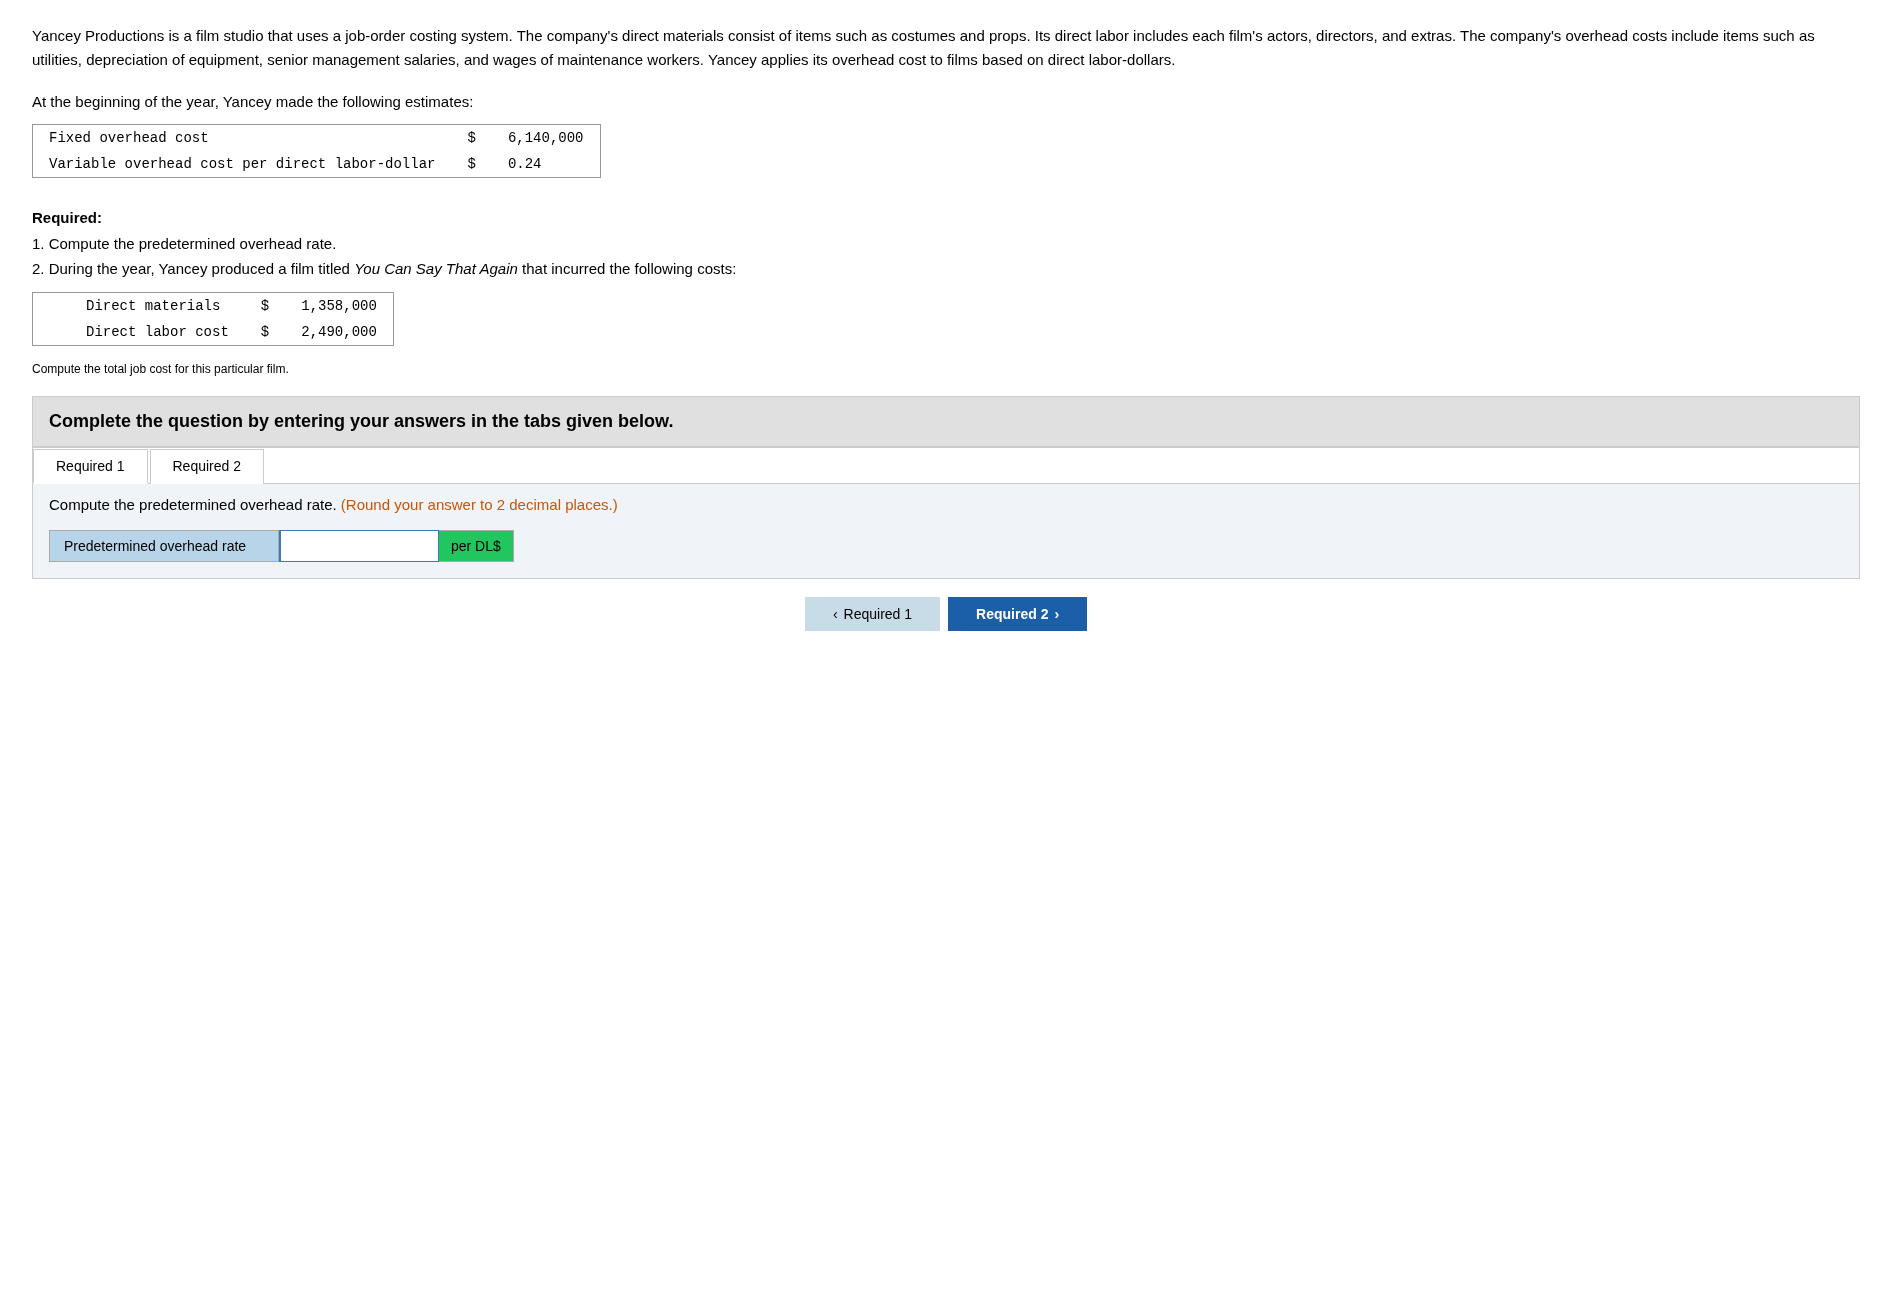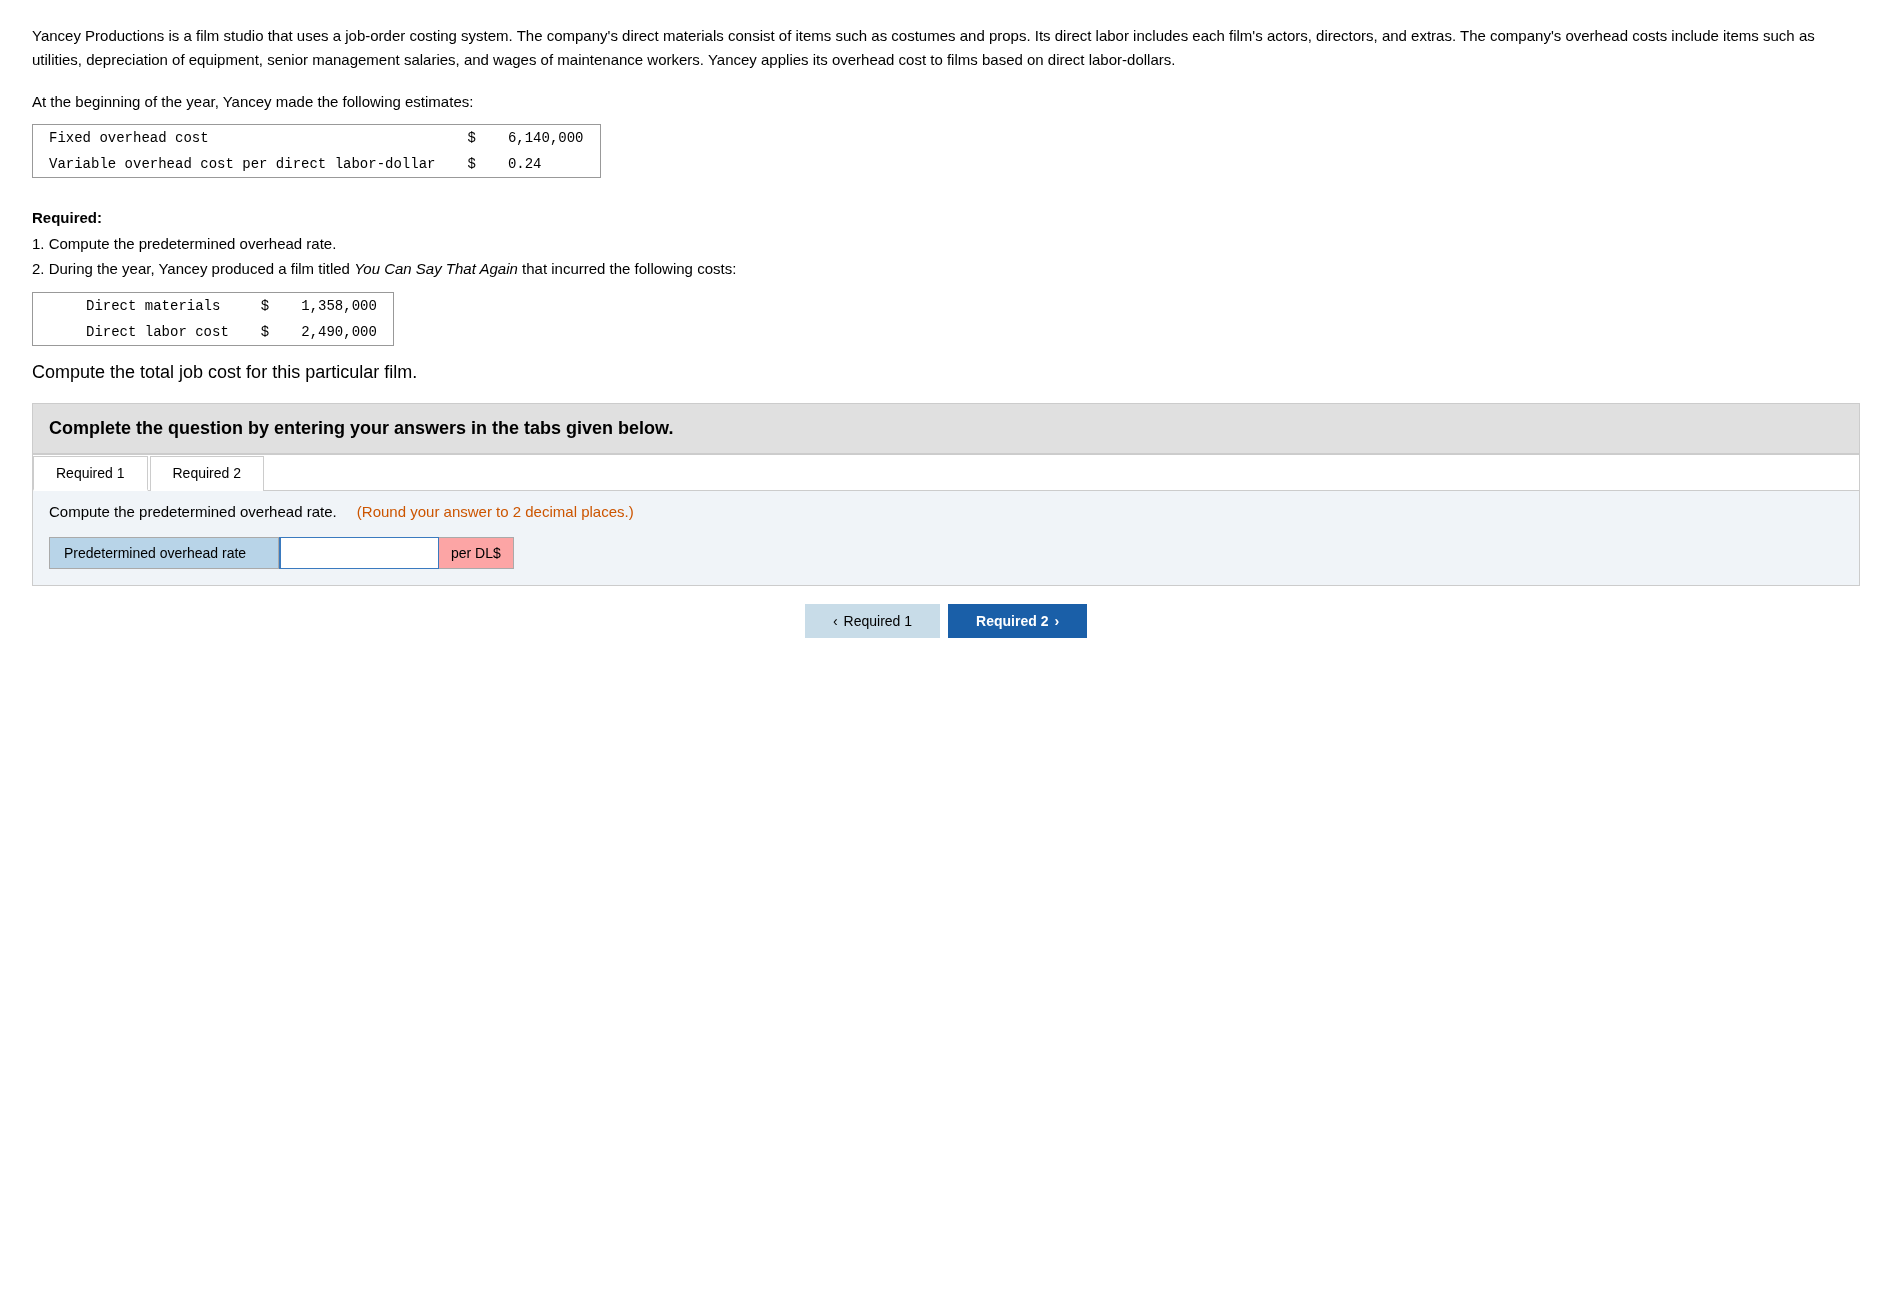--- a/index.html
+++ b/index.html
@@ -47,21 +47,21 @@
     .film-costs-inner {
       border-collapse: collapse;
       font-family: 'Courier New', Courier, monospace;
       font-size: 14px;
     }
     .film-costs-inner td {
       padding: 5px 16px;
     }
     .compute-text {
       margin-bottom: 20px;
-      font-size: 18px;
+      font-size: 12px;
     }
     .complete-banner {
       background: #e0e0e0;
       padding: 14px 16px;
       font-weight: bold;
       font-size: 18px;
       margin-bottom: 0;
       border: 1px solid #ccc;
     }
     .tabs-container {
@@ -94,21 +94,20 @@
       padding: 10px 16px 16px 16px;
       background: #f0f4f8;
       font-size: 15px;
     }
     .tab-instruction {
       margin-bottom: 14px;
       line-height: 1.5;
     }
     .orange-text {
       color: #cc5500;
-      margin-left: 16px;
     }
     .answer-row {
       display: flex;
       align-items: flex-start;
       gap: 0;
     }
     .answer-label {
       background: #b8d4e8;
       padding: 7px 14px;
       font-size: 14px;
@@ -122,21 +121,21 @@
       font-size: 14px;
       width: 160px;
       outline: none;
       background: #fff;
     }
     .answer-unit {
       padding: 7px 12px;
       font-size: 14px;
       border: 1px solid #aaa;
       border-left: none;
-      background: #fca5a5;
+      background: #22c55e;
     }
     .nav-buttons {
       display: flex;
       gap: 8px;
       margin-top: 18px;
       justify-content: center;
     }
     .nav-btn {
       padding: 9px 28px;
       font-size: 14px;

